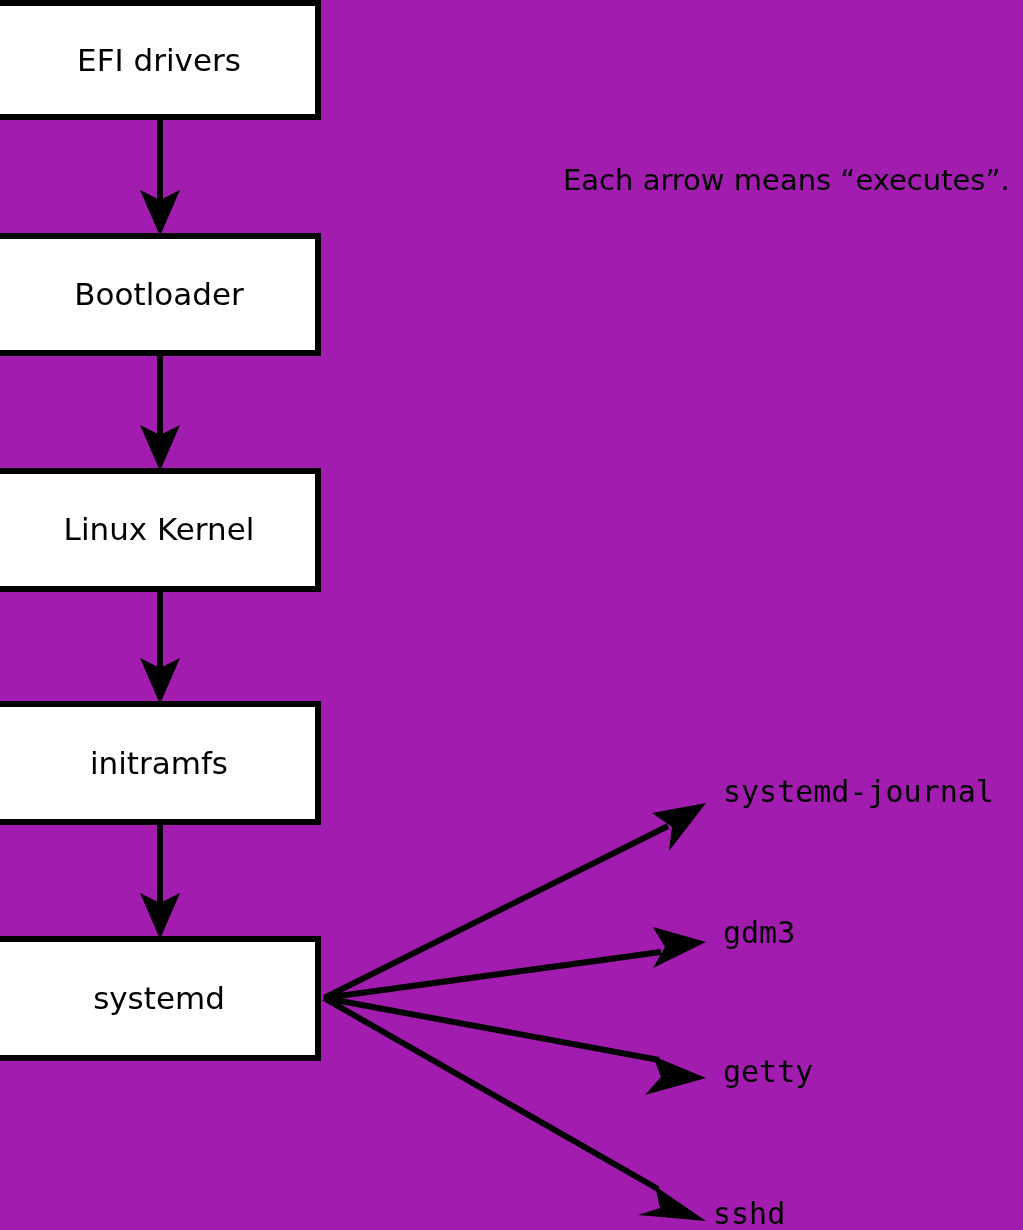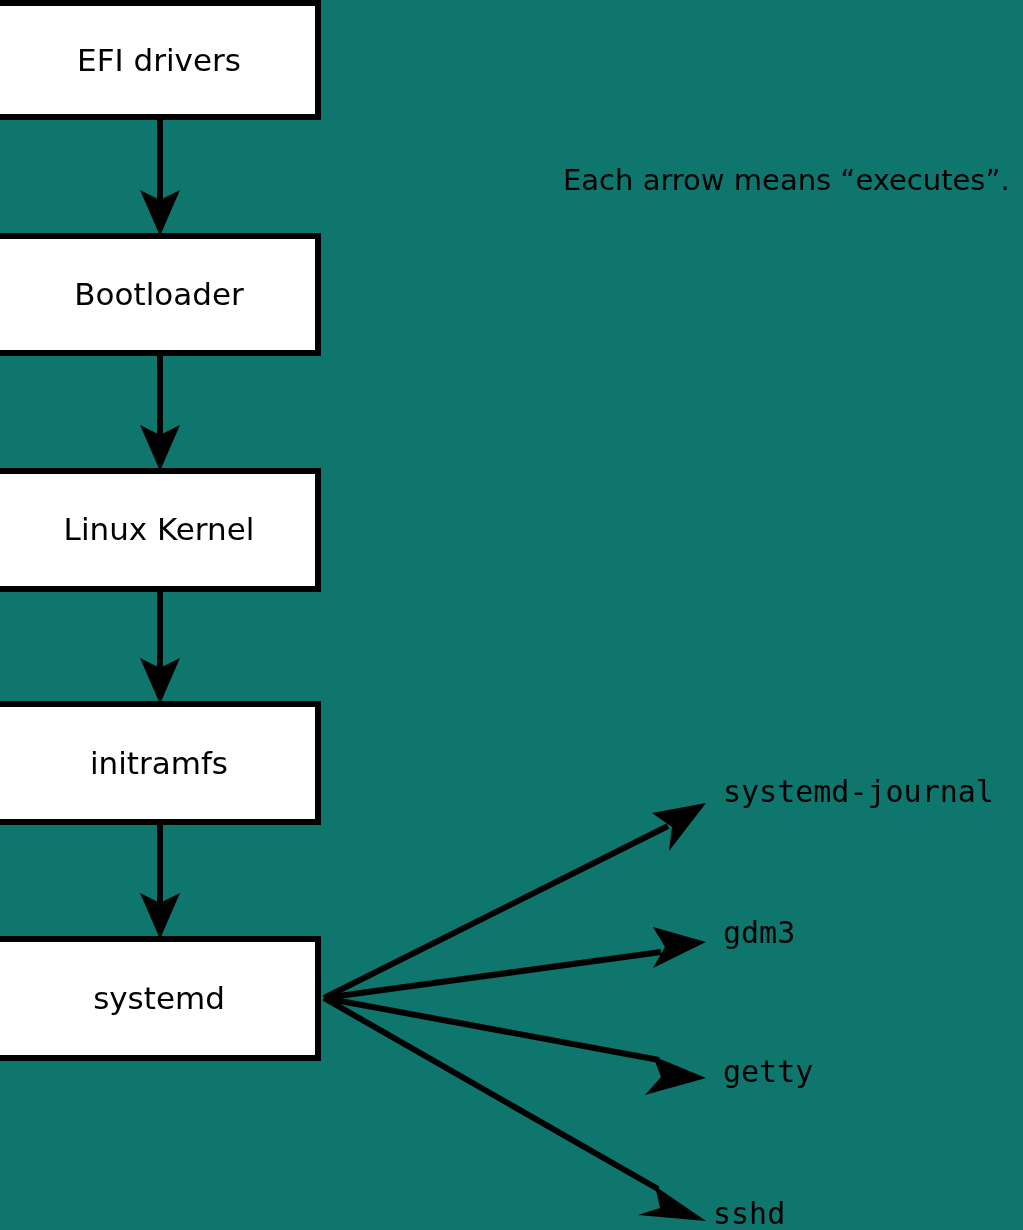--- a/index.html
+++ b/index.html
@@ -8,21 +8,21 @@
     background: #ffffff;
   }
   body {
     font-family: "DejaVu Sans", sans-serif;
     -webkit-font-smoothing: antialiased;
   }
   #canvas {
     position: relative;
     width: 1023px;
     height: 1230px;
-    background: #0f766e;
+    background: #a21caf;
     overflow: hidden;
   }
   #diagram-svg {
     position: absolute;
     left: 0;
     top: 0;
     width: 1023px;
     height: 1230px;
   }
   .box-rect {

